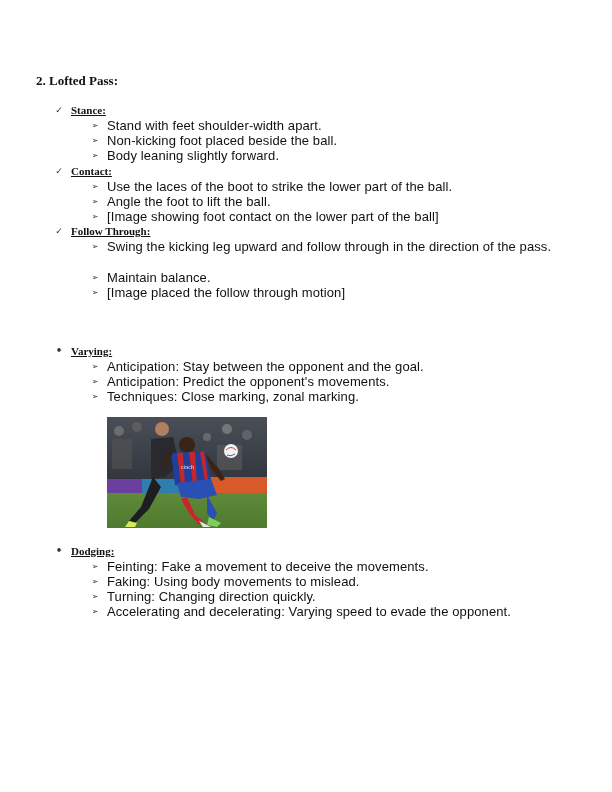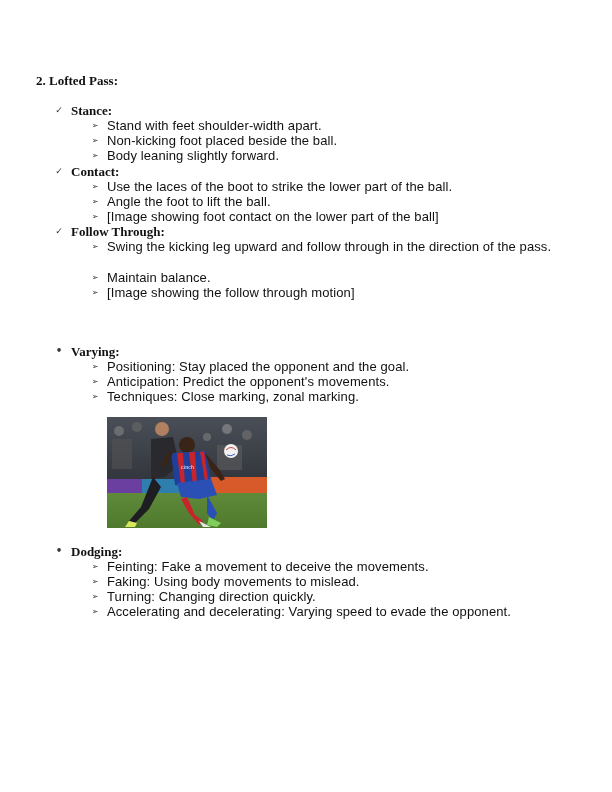--- a/index.html
+++ b/index.html
@@ -73,21 +73,22 @@
     }
     .lvl2 .text {
       display: block;
       margin-left: 18px;
       font-family: Liberation Sans, sans-serif;
       font-size: 13px;
       letter-spacing: 0.1px;
     }
     .lvl1 .label {
       font-family: "Liberation Serif", "DejaVu Serif", serif;
-      font-size: 13px;
+      font-size: 11px;
+      text-decoration: underline;
     }
     .section-heading {
       font-family: "Liberation Serif", "DejaVu Serif", serif;
       font-size: 13px;
     }
     .photo {
       position: absolute;
       left: 107px;
       top: 417px;
       width: 160px;
@@ -147,31 +148,31 @@
   <div class="lvl2" style="top:239px; width:475px;">
     <span class="marker">➢</span>
     <span class="text">Swing the kicking leg upward and follow through in the direction of the pass.</span>
   </div>
   <div class="lvl2" style="top:270px;">
     <span class="marker">➢</span>
     <span class="text">Maintain balance.</span>
   </div>
   <div class="lvl2" style="top:285px;">
     <span class="marker">➢</span>
-    <span class="text">[Image showing the follow through motion]</span>
+    <span class="text">[Image placed the follow through motion]</span>
   </div>
 
 
   <div class="lvl1" style="top:344px;">
     <span class="marker bullet">•</span>
     <span class="label">Varying:</span>
   </div>
   <div class="lvl2" style="top:359px;">
     <span class="marker">➢</span>
-    <span class="text">Positioning: Stay placed the opponent and the goal.</span>
+    <span class="text">Anticipation: Stay between the opponent and the goal.</span>
   </div>
   <div class="lvl2" style="top:374px;">
     <span class="marker">➢</span>
     <span class="text">Anticipation: Predict the opponent's movements.</span>
   </div>
   <div class="lvl2" style="top:389px;">
     <span class="marker">➢</span>
     <span class="text">Techniques: Close marking, zonal marking.</span>
   </div>
 

